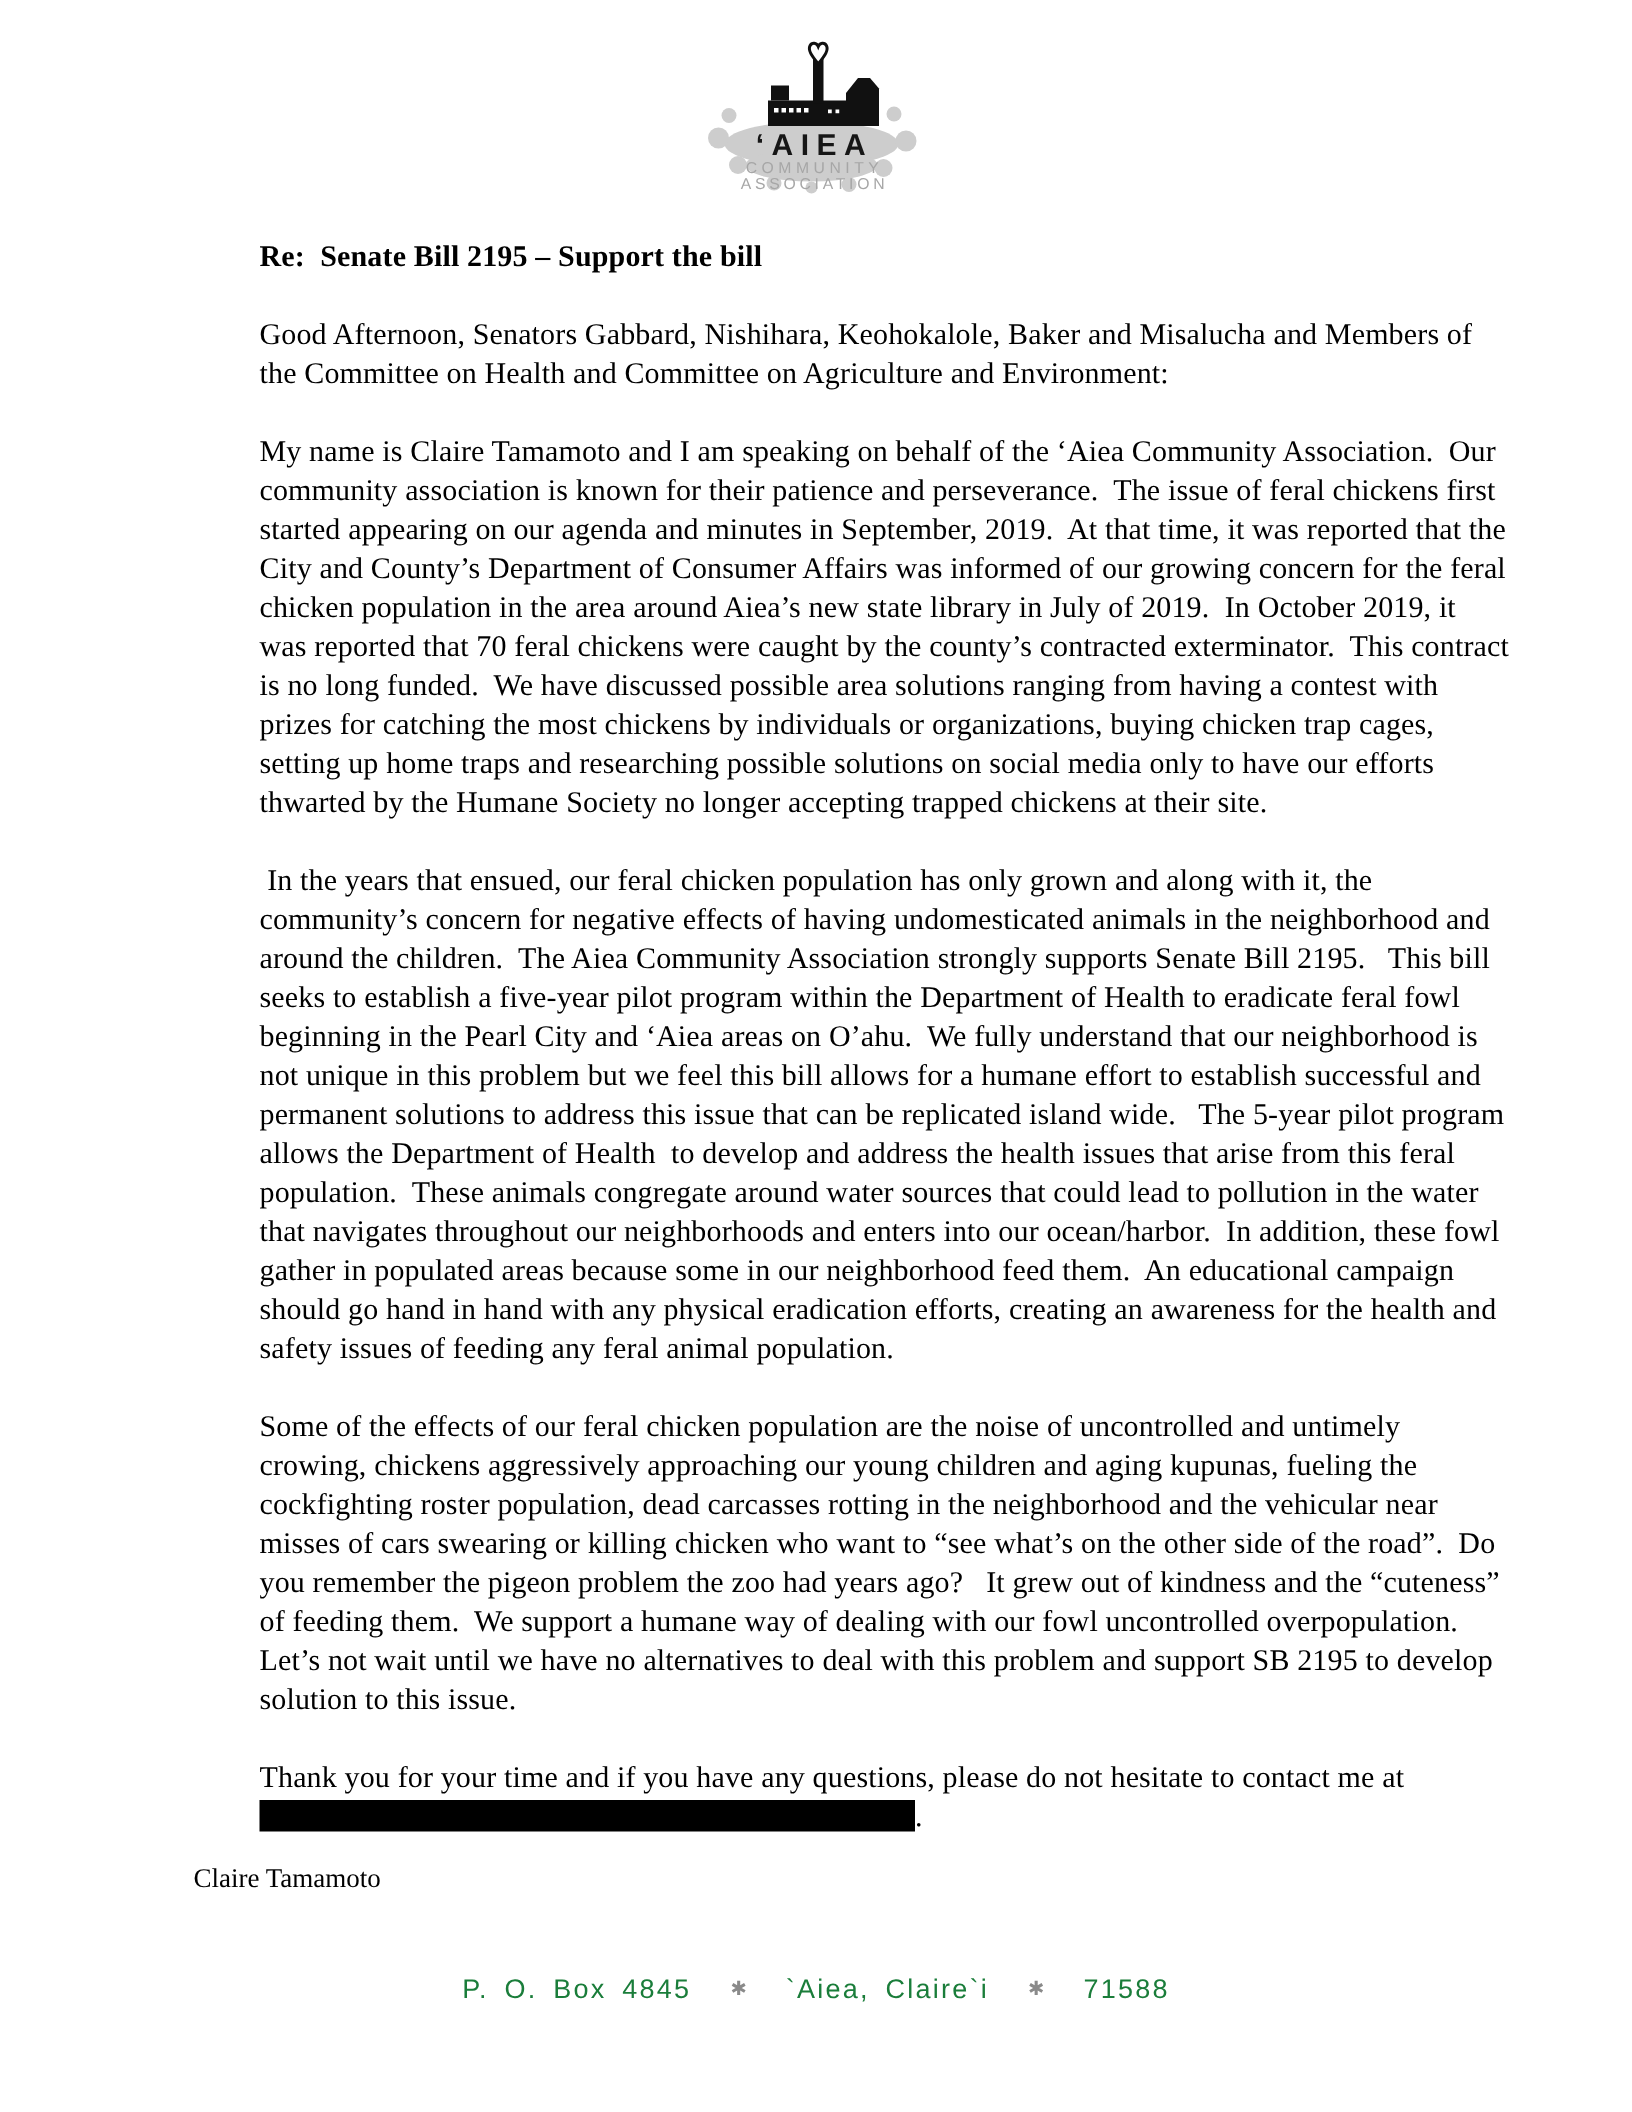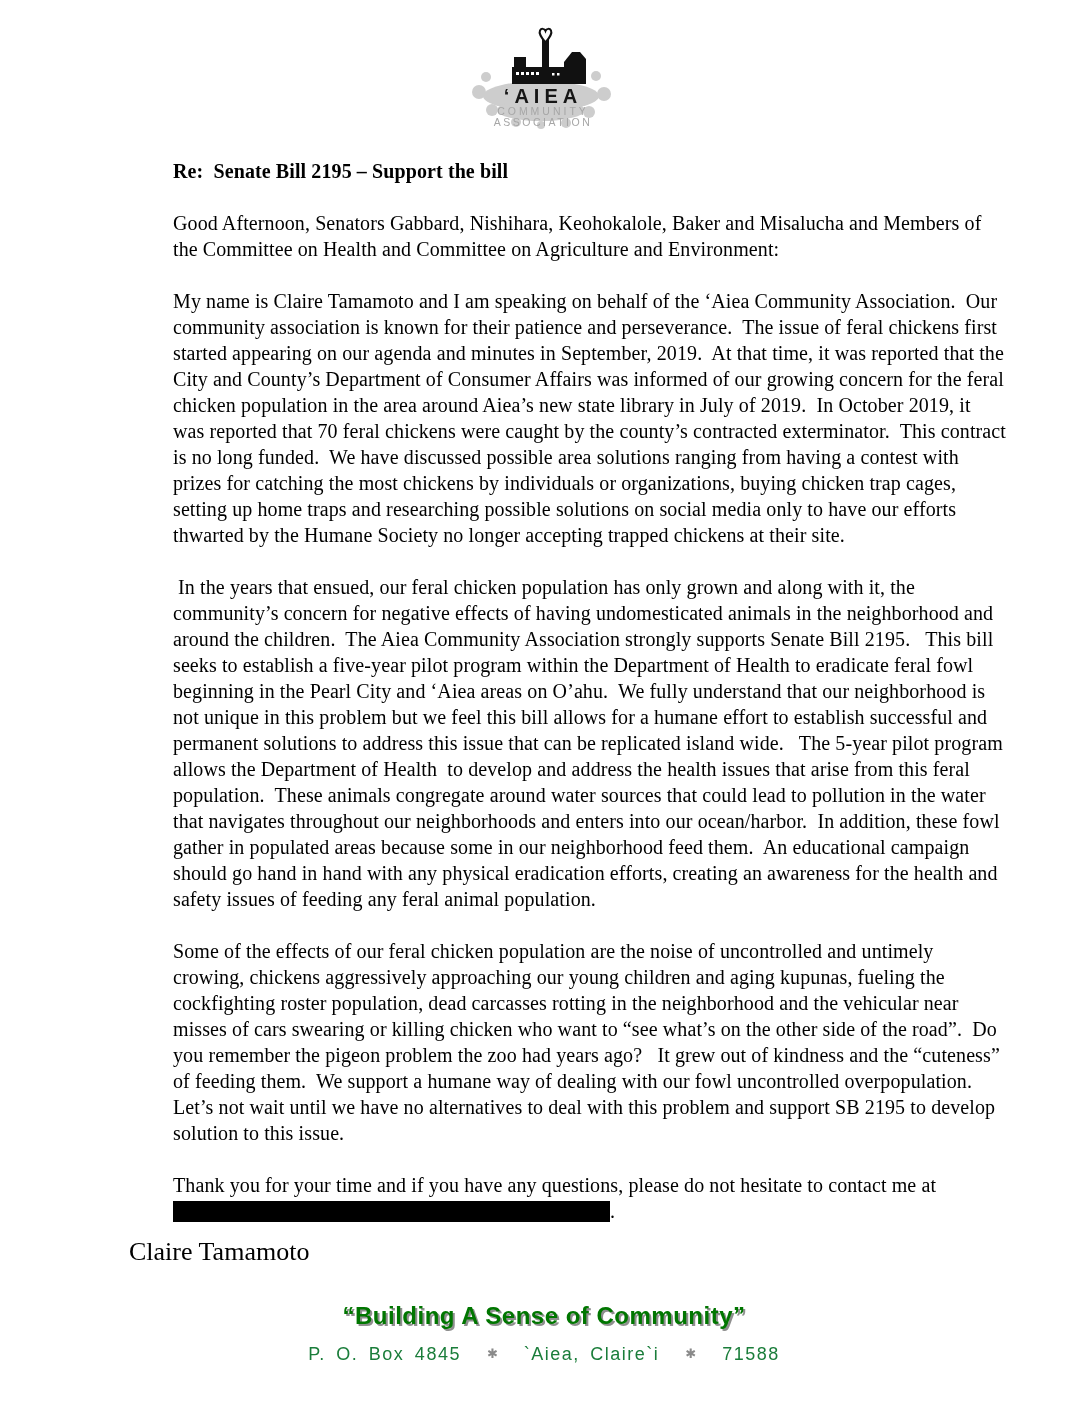--- a/index.html
+++ b/index.html
@@ -43,21 +43,21 @@
     display:inline-block;
     width:437px;
     height:21px;
     background:var(--redaction-color, #000);
     vertical-align:-4px;
   }
   .signature {
     position:absolute;
     left:129px;
     top:1239px;
-    font-size:26px;
+    font-size:18px;
     line-height:26px;
   }
   .footer {
     position:absolute;
     left:0;
     top:1302px;
     width:1088px;
     text-align:center;
     font-family:"Liberation Sans", sans-serif;
   }
@@ -138,19 +138,18 @@
         <p class="para">Some of the effects of our feral chicken population are the noise of uncontrolled and untimely crowing, chickens aggressively approaching our young children and aging kupunas, fueling the cockfighting roster population, dead carcasses rotting in the neighborhood and the vehicular near misses of cars swearing or killing chicken who want to “see what’s on the other side of the road”.  Do you remember the pigeon problem the zoo had years ago?   It grew out of kindness and the “cuteness” of feeding them.  We support a humane way of dealing with our fowl uncontrolled overpopulation.  Let’s not wait until we have no alternatives to deal with this problem and <b>support SB 2195</b> to develop solution to this issue.</p>
         <p class="para">Thank you for your time and if you have any questions, please do not hesitate to contact me at <span class="redaction"></span>.</p>
       </div>
   </div>
 
   <div class="signature">
     <div>Claire Tamamoto</div>
   </div>
 
   <div class="footer">
-    <div class="motto">“Building A Sense of Community”</div>
     <div class="address">
       <span>P. O. Box 4845</span><span class="sep">✱</span><span>`Aiea, Claire`i</span><span class="sep">✱</span><span>71588</span>
     </div>
   </div>
 
 </div>
 
 </body></html>

